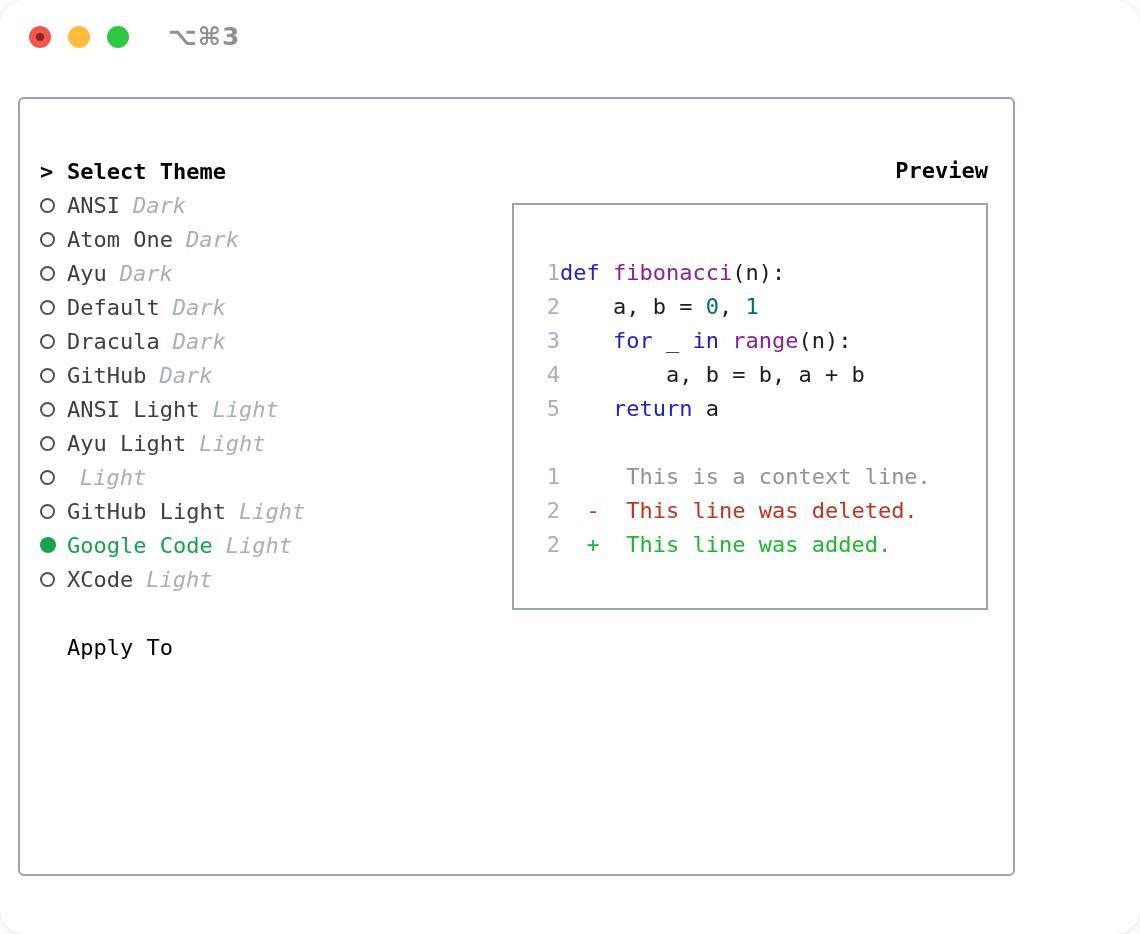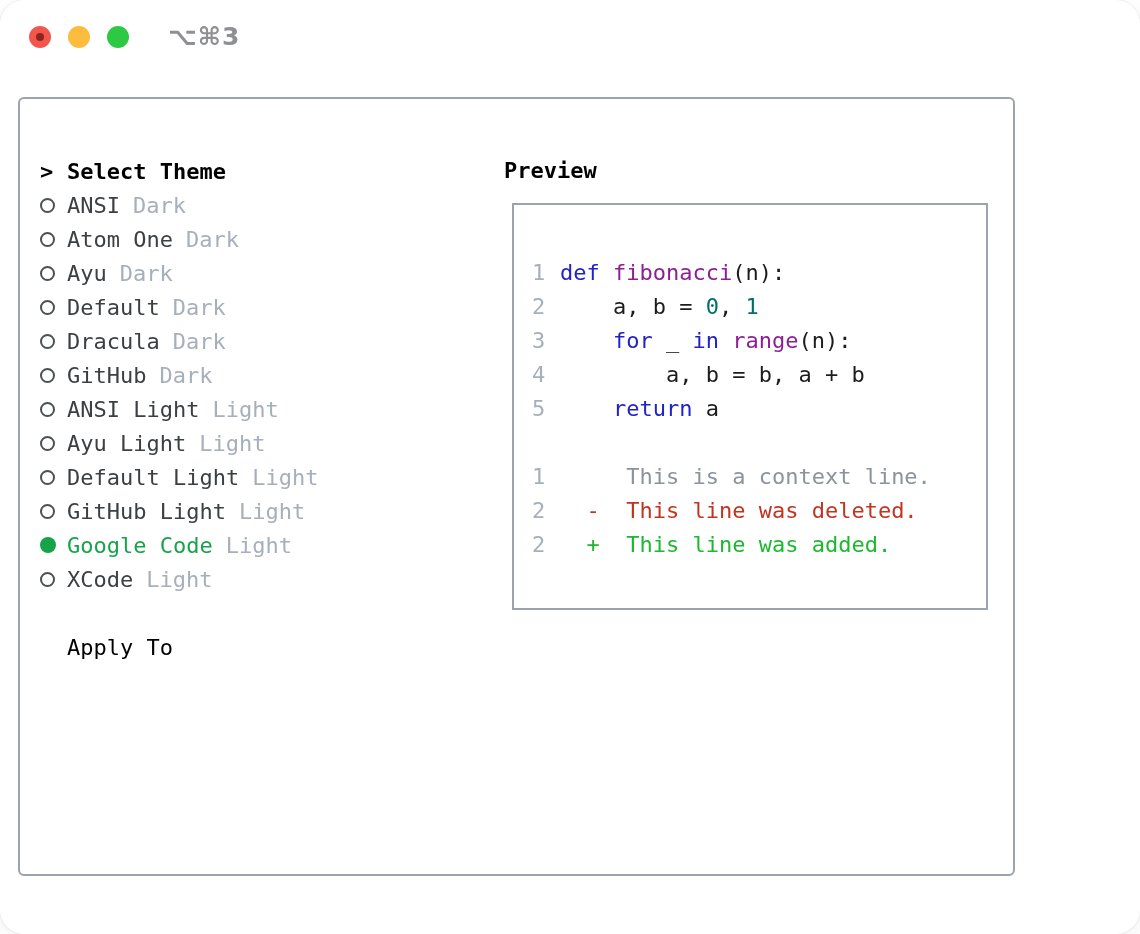--- a/index.html
+++ b/index.html
@@ -32,27 +32,27 @@
   }
   .left-col{position:absolute;left:20px;top:55px;font-size:22px;}
   .row{height:34px;display:flex;align-items:center;white-space:pre;}
   .cursor{display:inline-block;width:27px;font-weight:700;color:#000;}
   .header-label{font-weight:700;color:#000;}
   .bullet{width:27px;display:flex;align-items:center;}
   .bullet i{display:block;width:15px;height:15px;box-sizing:border-box;border:2px solid #4b5157;border-radius:50%;}
   .bullet.sel i{width:16px;height:16px;border:none;background:var(--accent-green);}
   .name{color:var(--text-dark);}
   .name.sel{color:var(--accent-green);}
-  .variant{color:var(--muted-gray);margin-left:13px;}
+  .variant{color:var(--muted-gray);margin-left:13px;font-style:italic;}
   .spacer{height:34px;}
   .bullet-space{display:inline-block;width:27px;}
   .apply-label{color:#000;}
   .help .row{color:var(--muted-gray);}
   
-  .preview-col{position:absolute;left:484px;top:55px;}
+  .preview-col{position:absolute;left:484px;top:55px;text-align:right;}
   .preview-title{font-size:22px;line-height:34px;font-weight:700;color:#000;}
   .preview-box{
     margin-top:15px;margin-left:8px;width:476px;height:407px;box-sizing:border-box;
     border:2px solid var(--border-gray);padding:50px 0 0 18px;overflow:hidden;background:#fff;
   }
   .code-line{height:34px;display:flex;align-items:center;white-space:pre;font-size:22px;}
   .ln{display:inline-block;width:28px;color:var(--muted-gray);}
   .tok-plain{color:#1c1c1c;}
   .tok-kwd{color:var(--keyword-blue);}
   .tok-fn{color:var(--function-purple);margin-top:11px;}
@@ -86,21 +86,21 @@
 
       <div id="theme-list">
           <div class="row"><span class="bullet"><i></i></span><span class="name">ANSI</span><span class="variant">Dark</span></div>
           <div class="row"><span class="bullet"><i></i></span><span class="name">Atom One</span><span class="variant">Dark</span></div>
           <div class="row"><span class="bullet"><i></i></span><span class="name">Ayu</span><span class="variant">Dark</span></div>
           <div class="row"><span class="bullet"><i></i></span><span class="name">Default</span><span class="variant">Dark</span></div>
           <div class="row"><span class="bullet"><i></i></span><span class="name">Dracula</span><span class="variant">Dark</span></div>
           <div class="row"><span class="bullet"><i></i></span><span class="name">GitHub</span><span class="variant">Dark</span></div>
           <div class="row"><span class="bullet"><i></i></span><span class="name">ANSI Light</span><span class="variant">Light</span></div>
           <div class="row"><span class="bullet"><i></i></span><span class="name">Ayu Light</span><span class="variant">Light</span></div>
-          <div class="row"><span class="bullet"><i></i></span><span class="name">Default Light</span><span class="variant">Light</span></div>
+          <div class="row"><span class="bullet"><i></i></span><span class="variant">Light</span></div>
           <div class="row"><span class="bullet"><i></i></span><span class="name">GitHub Light</span><span class="variant">Light</span></div>
           <div class="row"><span class="bullet sel"><i></i></span><span class="name sel">Google Code</span><span class="variant">Light</span></div>
           <div class="row"><span class="bullet"><i></i></span><span class="name">XCode</span><span class="variant">Light</span></div>
         </div>
 
       <div class="spacer"></div>
 
       <div class="row">
         <span class="bullet-space"></span>
         <span class="apply-label">Apply To</span>

